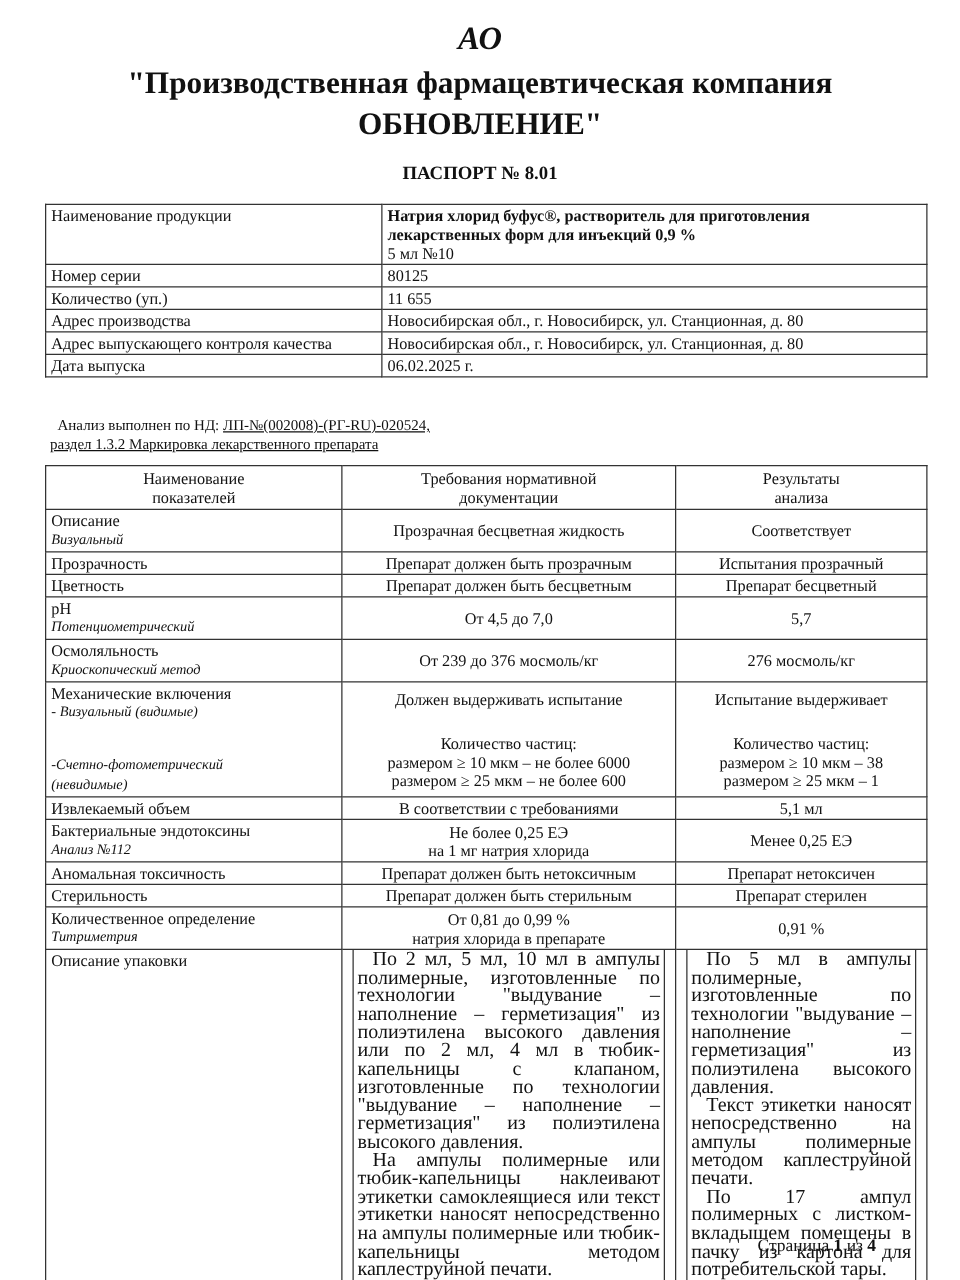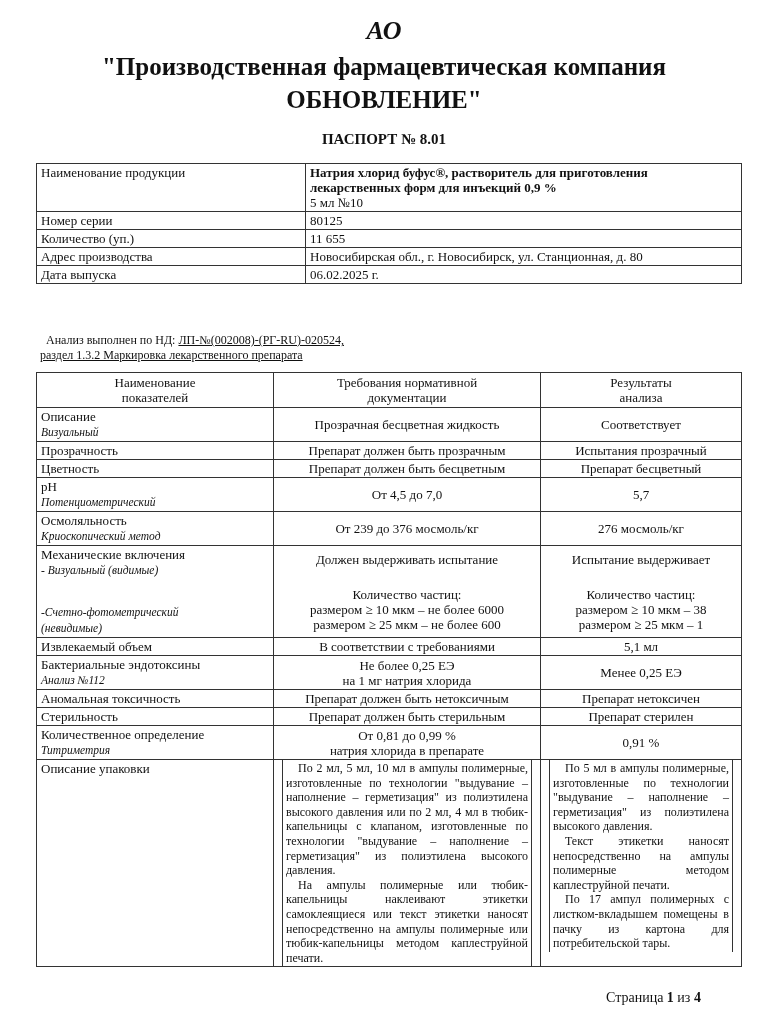--- a/index.html
+++ b/index.html
@@ -29,21 +29,21 @@
   #results-table th { text-align: center; vertical-align: middle; padding: 2px 4px; }
   #results-table td.c1 { width: 228px; }
   #results-table td.c2 { width: 258px; text-align: center; vertical-align: middle; }
   #results-table td.c3 { text-align: center; vertical-align: middle; }
   .sub { font-style: italic; font-size: 11.5px; display: block; line-height: 16px; }
   .nm { display: block; }
   .gap { height: 20px; }
   .pack-cell { padding: 0 !important; vertical-align: top !important; }
   .pack-box {
     border-left: 1px solid #333; border-right: 1px solid #333;
-    margin: 0 8px; padding: 1px 3px; text-align: justify; font-size: 12px; line-height: 14.6px;
+    margin: 0 8px; padding: 1px 3px; text-align: justify; font-size: 16px; line-height: 14.6px;
   }
   .pack-box p { margin: 0; text-indent: 12px; }
   .footer { position: absolute; top: 990px; left: 606px; font-size: 14px; }
   .footer b { font-weight: bold; }
 </style>
 </head>
 <body>
 
 <div class="hdr hdr-ao">АО</div>
 <div class="hdr hdr-name1">"Производственная фармацевтическая компания</div>
@@ -62,20 +62,24 @@
   <tr>
     <td class="k">Номер серии</td>
     <td>80125</td>
   </tr>
   <tr>
     <td class="k">Количество (уп.)</td>
     <td>11 655</td>
   </tr>
   <tr>
     <td class="k">Адрес производства</td>
+    <td>Новосибирская обл., г. Новосибирск, ул. Станционная, д. 80</td>
+  </tr>
+  <tr>
+    <td class="k">Адрес выпускающего контроля качества</td>
     <td>Новосибирская обл., г. Новосибирск, ул. Станционная, д. 80</td>
   </tr>
   <tr>
     <td class="k">Дата выпуска</td>
     <td>06.02.2025 г.</td>
   </tr>
 </tbody>
   </table>
 
 <div class="nd-line nd-1">

